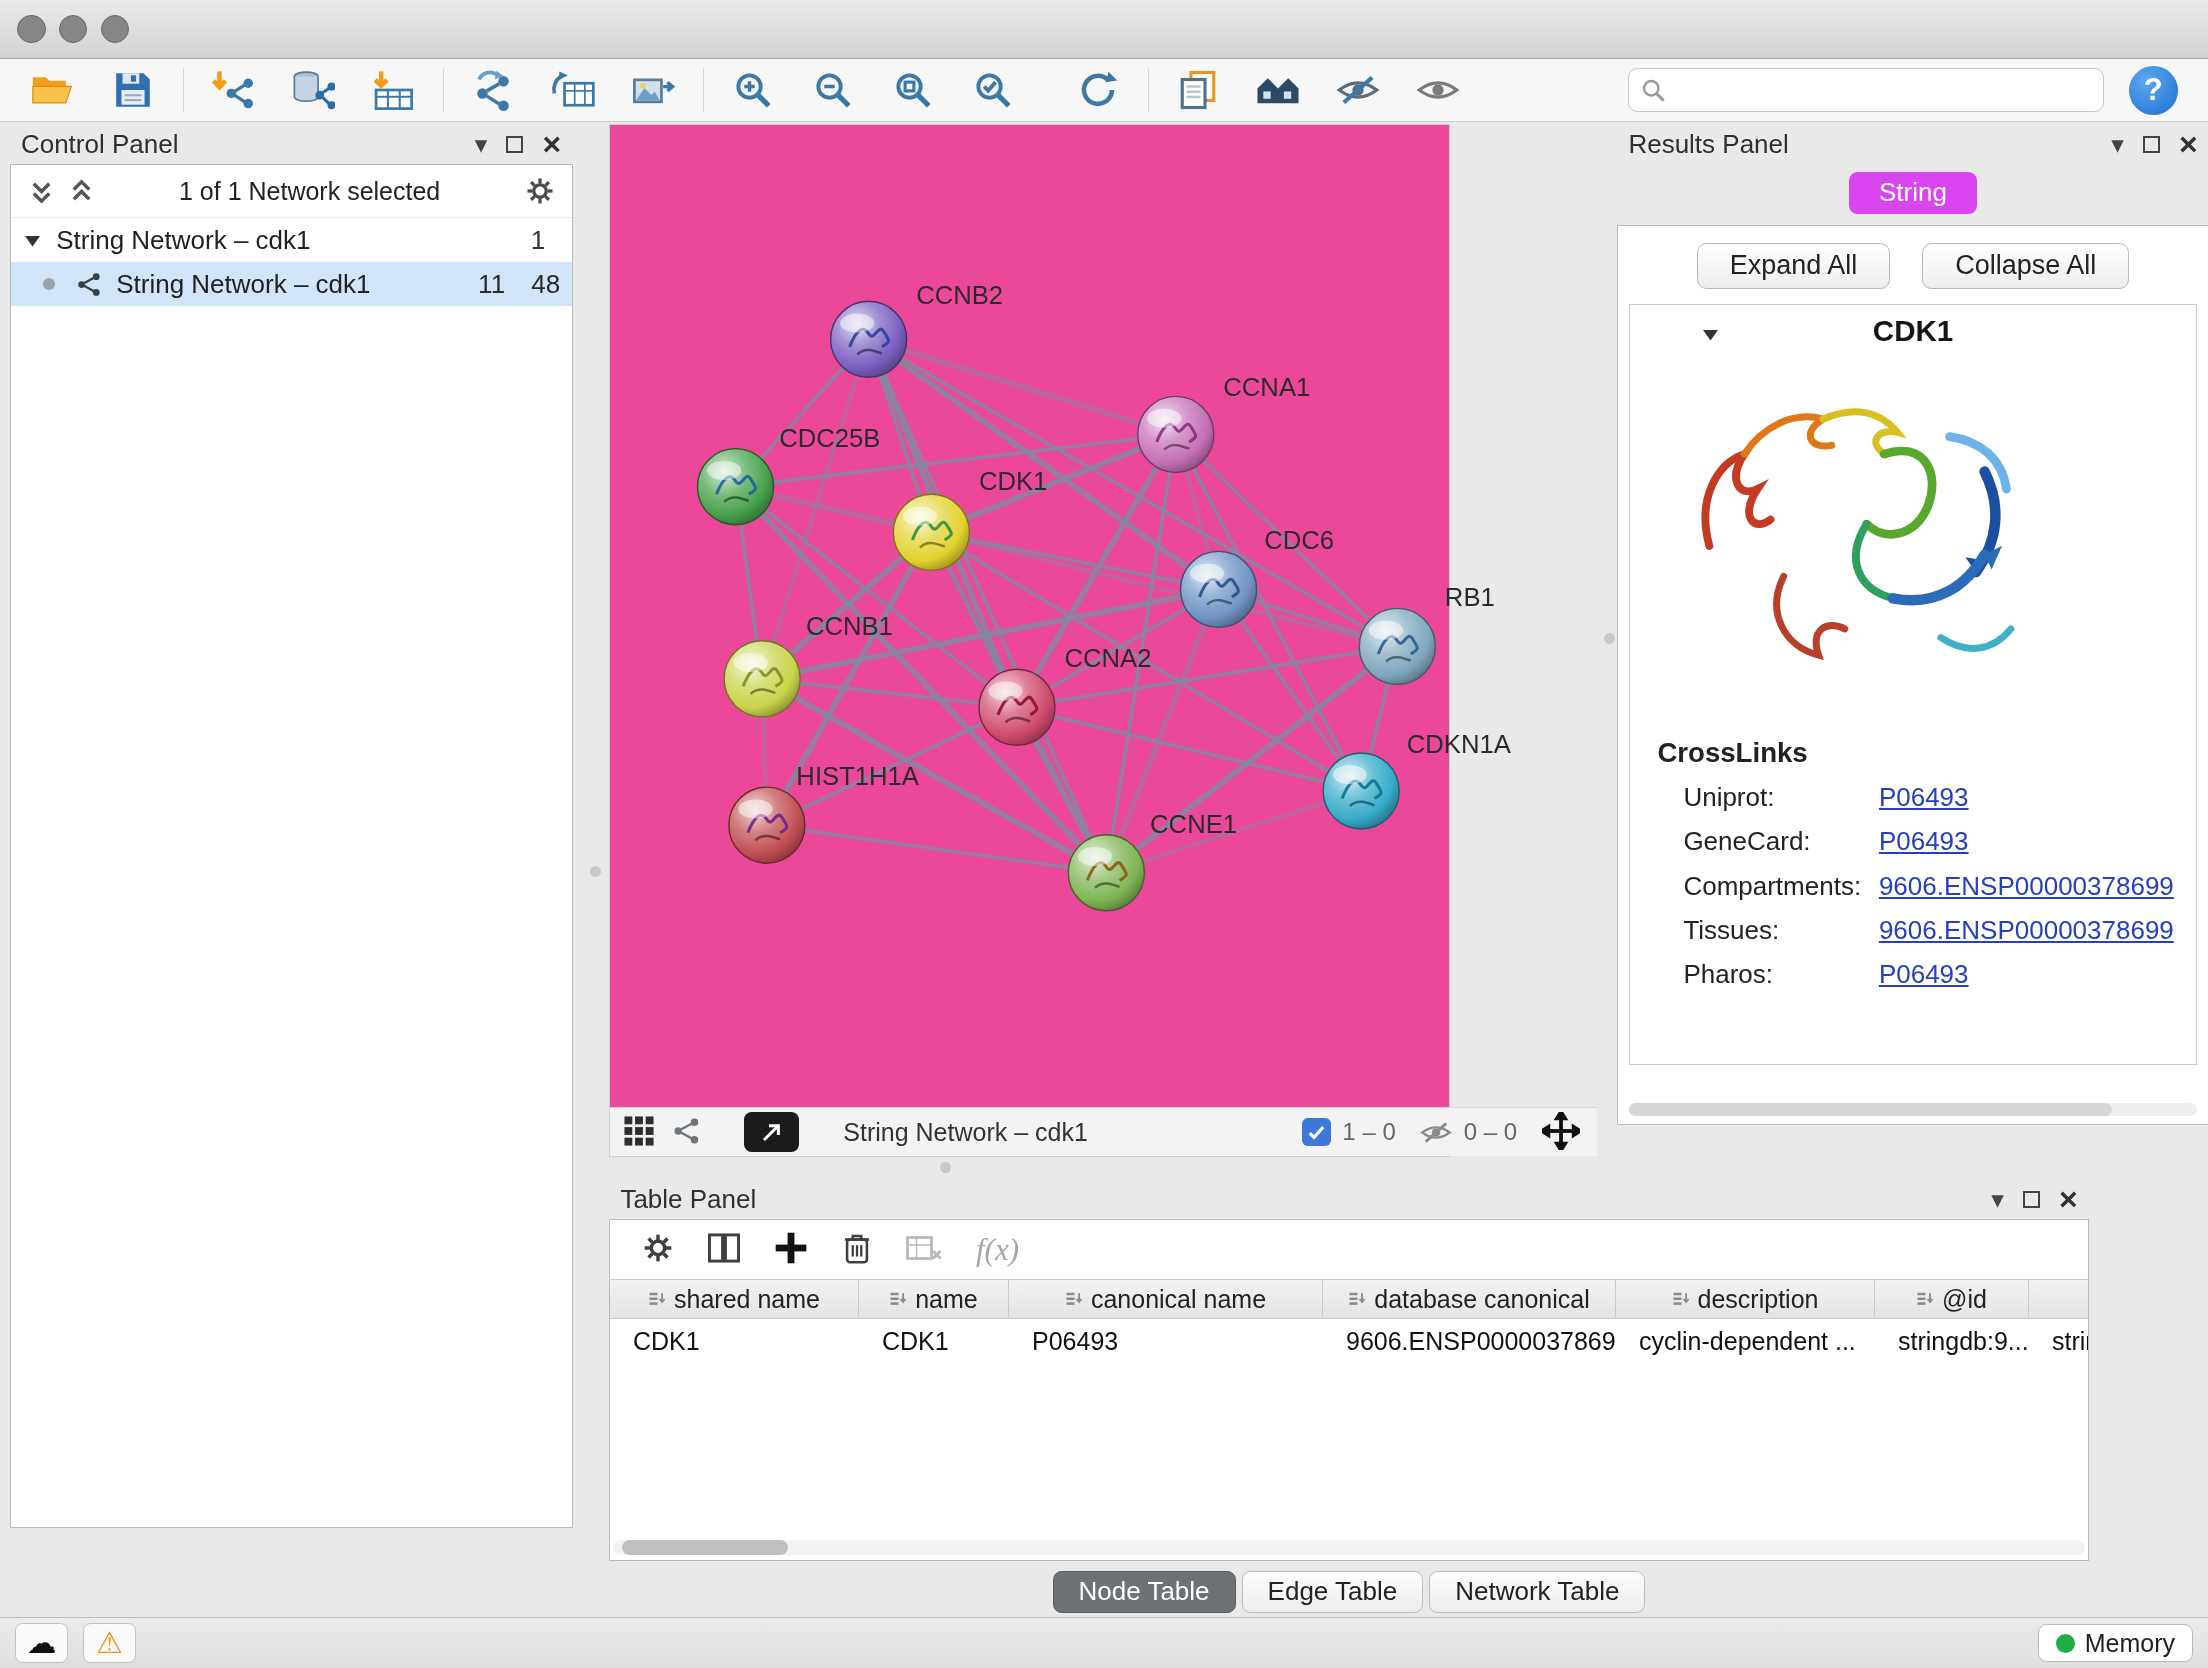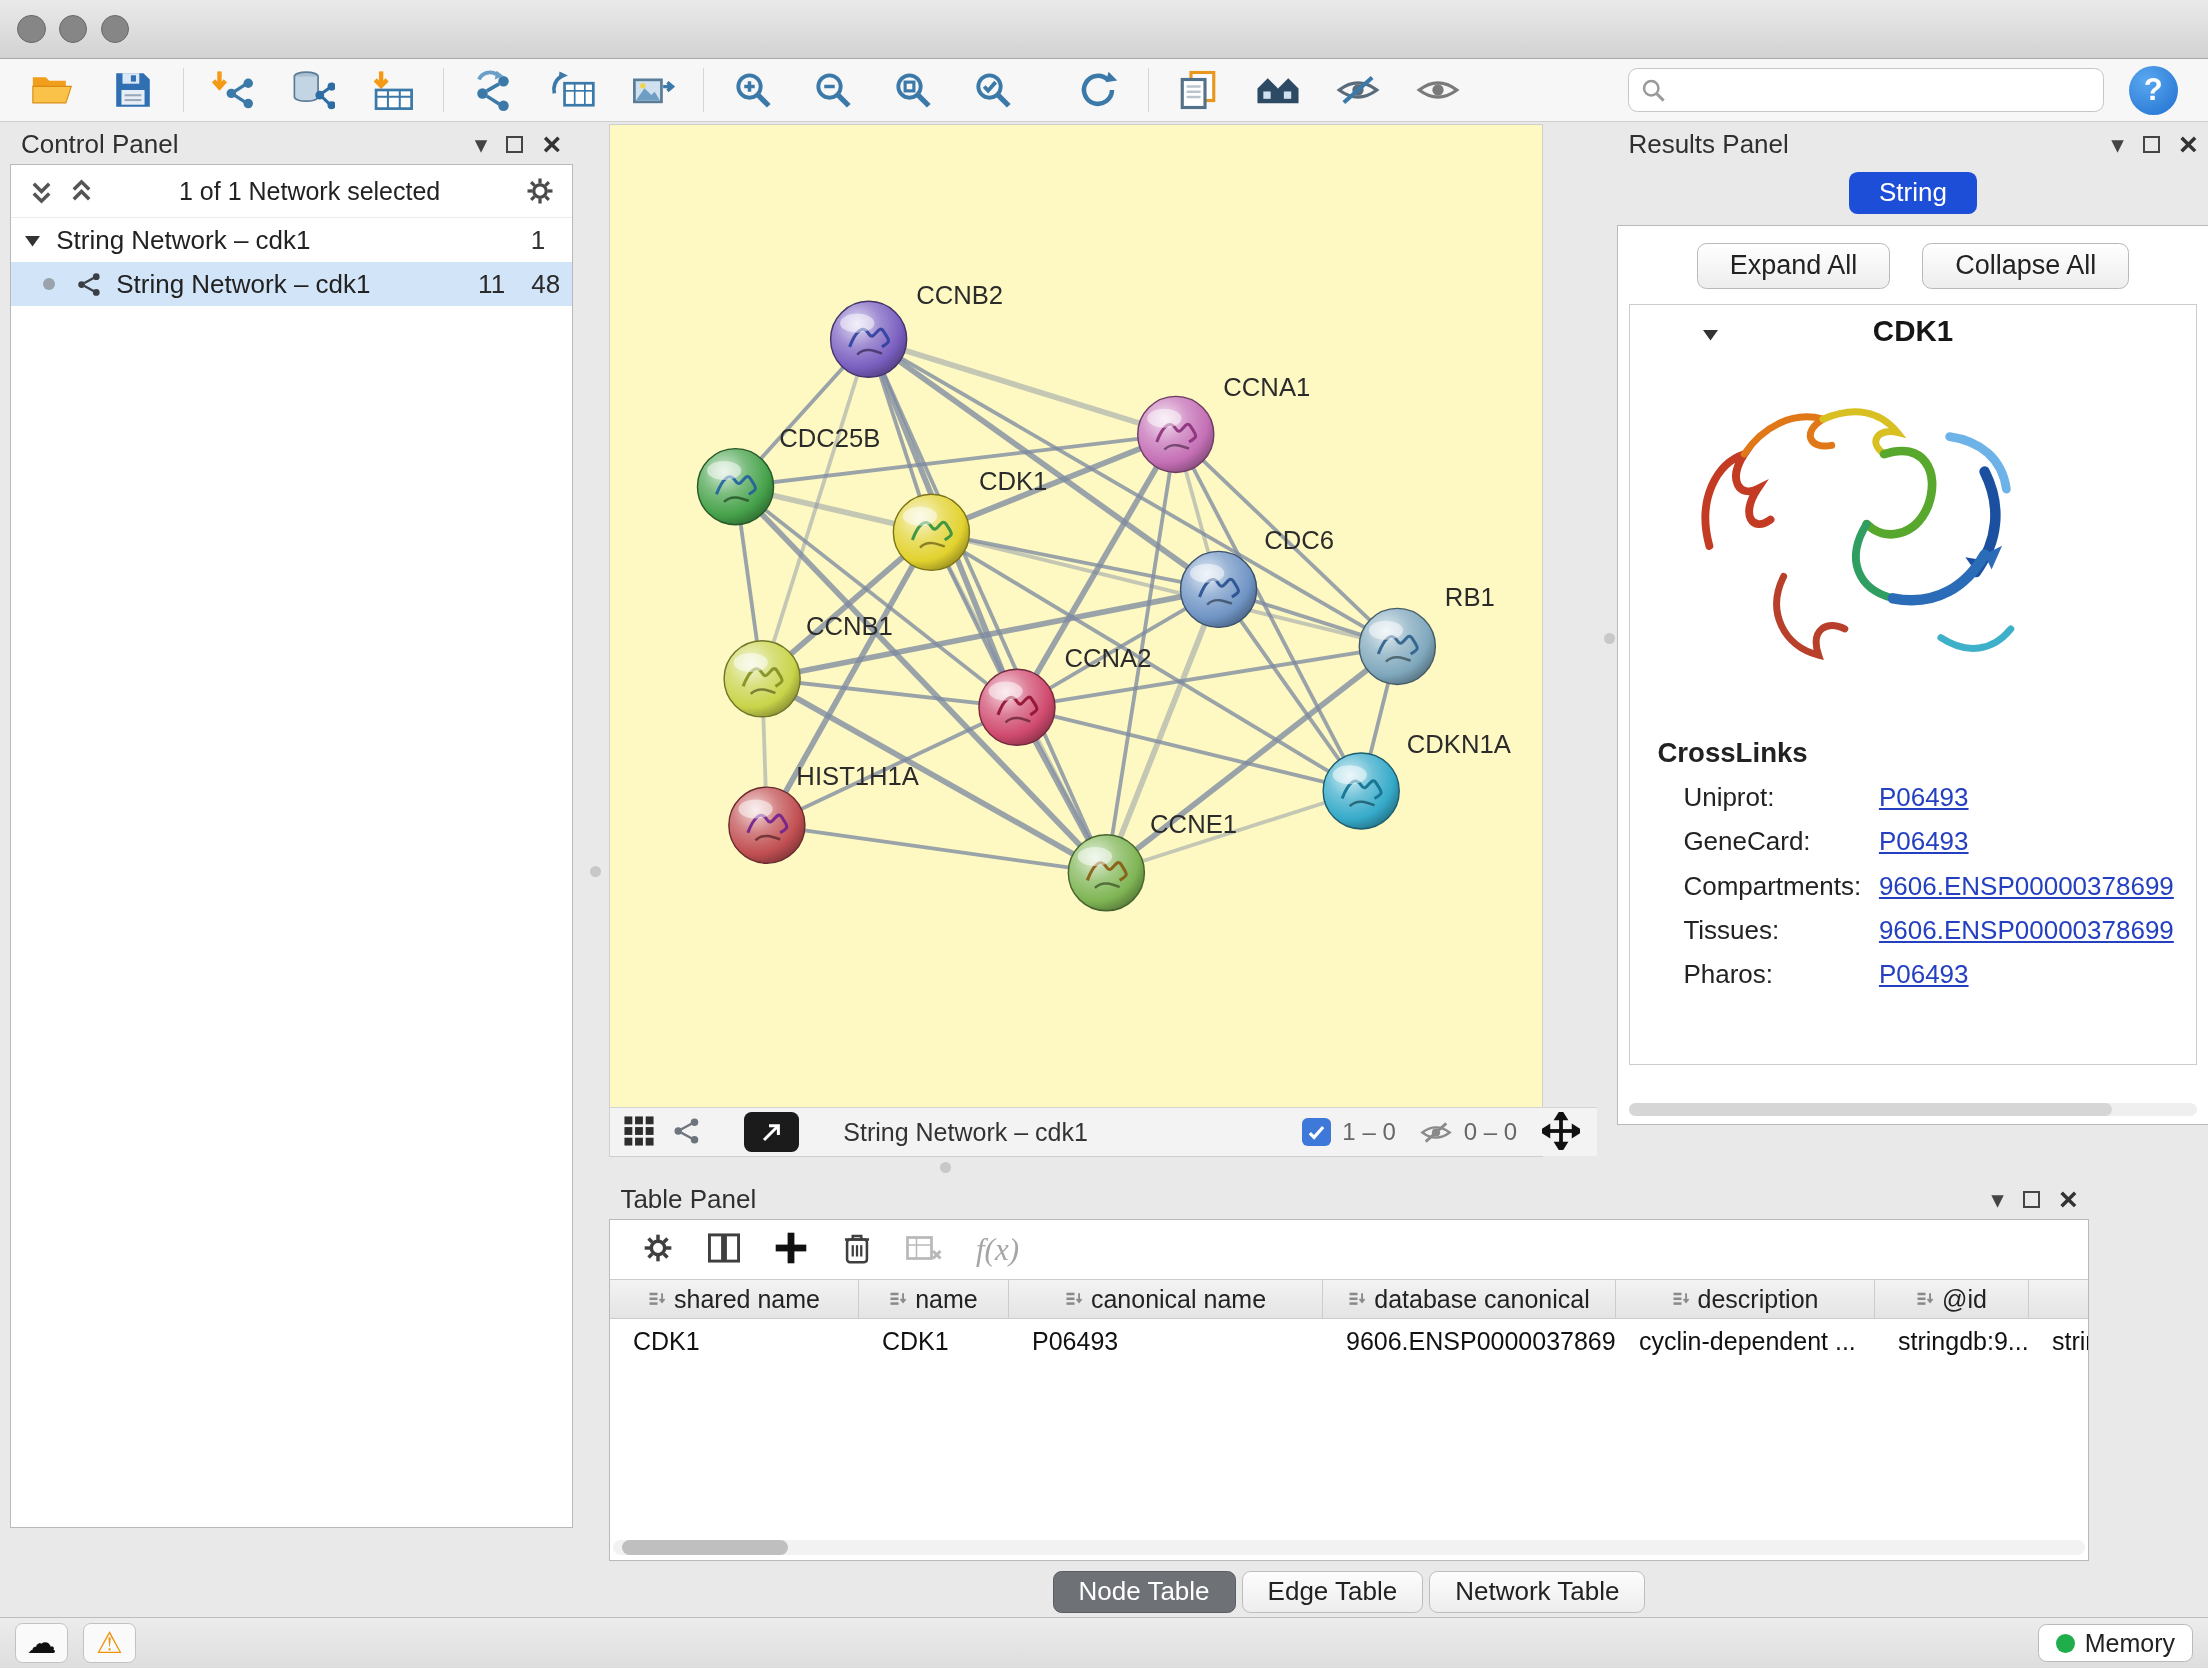--- a/index.html
+++ b/index.html
@@ -42,33 +42,33 @@
 .selstatus{flex:1;text-align:center;font-size:25px;color:#222;}
 .tree-row{height:44px;display:flex;align-items:center;font-size:26px;padding:0 11.4px;}
 .tree-row .rcount{margin-left:auto;color:#333;padding-right:15px;}
 .tree-row.child{background:#d2e4f8;padding-left:32px;}
 .treelabel{margin-left:13.3px;}
 .dot{width:12.4px;height:12.4px;border-radius:50%;background:#9aa2ab;margin-right:21px;}
 .ncount{width:55px;text-align:right;color:#2a2a2a;}
 .ncount.first{margin-left:auto;}
 
 
-.network-view{position:absolute;left:609px;top:124px;width:934px;height:1033px;background:#fef9c3;border:1px solid #cfcfcf;}
+.network-view{position:absolute;left:609px;top:124px;width:841px;height:1033px;background:#ec4899;border:1px solid #cfcfcf;}
 .graph{position:absolute;left:0;top:0;width:987px;height:982px;}
 .net-footer{position:absolute;left:0;bottom:0;width:987px;height:49px;background:#f3f3f3;border-top:1px solid #d4d4d4;display:flex;align-items:center;padding:0 13.3px;gap:17px;}
 .darkbtn{width:55px;height:40px;background:#1b1b1b;border-radius:7.6px;display:flex;align-items:center;justify-content:center;margin-left:25px;}
 .net-name{font-size:25px;color:#333;margin-left:27px;}
 .foot-right{margin-left:auto;display:flex;align-items:center;gap:11.4px;padding-right:3.8px;}
 .cb{width:28.5px;height:28.5px;background:#3e78d8;border-radius:5.7px;display:flex;align-items:center;justify-content:center;}
 .fcount{font-size:24px;color:#666;margin-right:13.3px;}
 
 
 .results-panel{position:absolute;left:1617px;top:124px;width:592px;height:1033px;}
 .string-row{display:flex;justify-content:center;margin:7.6px 0 11.4px;}
-.string-tab{height:42px;padding:0 30px;border-radius:8.6px;background:#1d4ed8;color:#fff;font-size:26px;display:flex;align-items:center;}
+.string-tab{height:42px;padding:0 30px;border-radius:8.6px;background:#d946ef;color:#fff;font-size:26px;display:flex;align-items:center;}
 .results-body{background:#fff;border:1px solid #b9b9b9;height:900px;padding:17px 9.5px 9.5px;position:relative;}
 .rp-buttons{display:flex;justify-content:center;gap:32px;margin-bottom:15px;}
 .rp-btn{height:46px;padding:0 32px;border:1px solid #b9b9b9;border-radius:9.5px;background:linear-gradient(#fff,#ededed);font-size:27px;color:#222;}
 .gene-box{border:1px solid #ccc;margin:0 1.9px;height:761px;overflow:hidden;}
 .gene-header{height:53px;display:flex;align-items:center;justify-content:center;position:relative;}
 .gene-header .tri{position:absolute;left:70px;top:19px;}
 .gene-symbol{font-size:29.5px;font-weight:bold;color:#161616;}
 .gene-desc{font-size:26px;padding:0 23px 7.6px;color:#222;}
 .protein-wrap{padding-left:32px;}
 .protein{width:418px;height:367px;}

